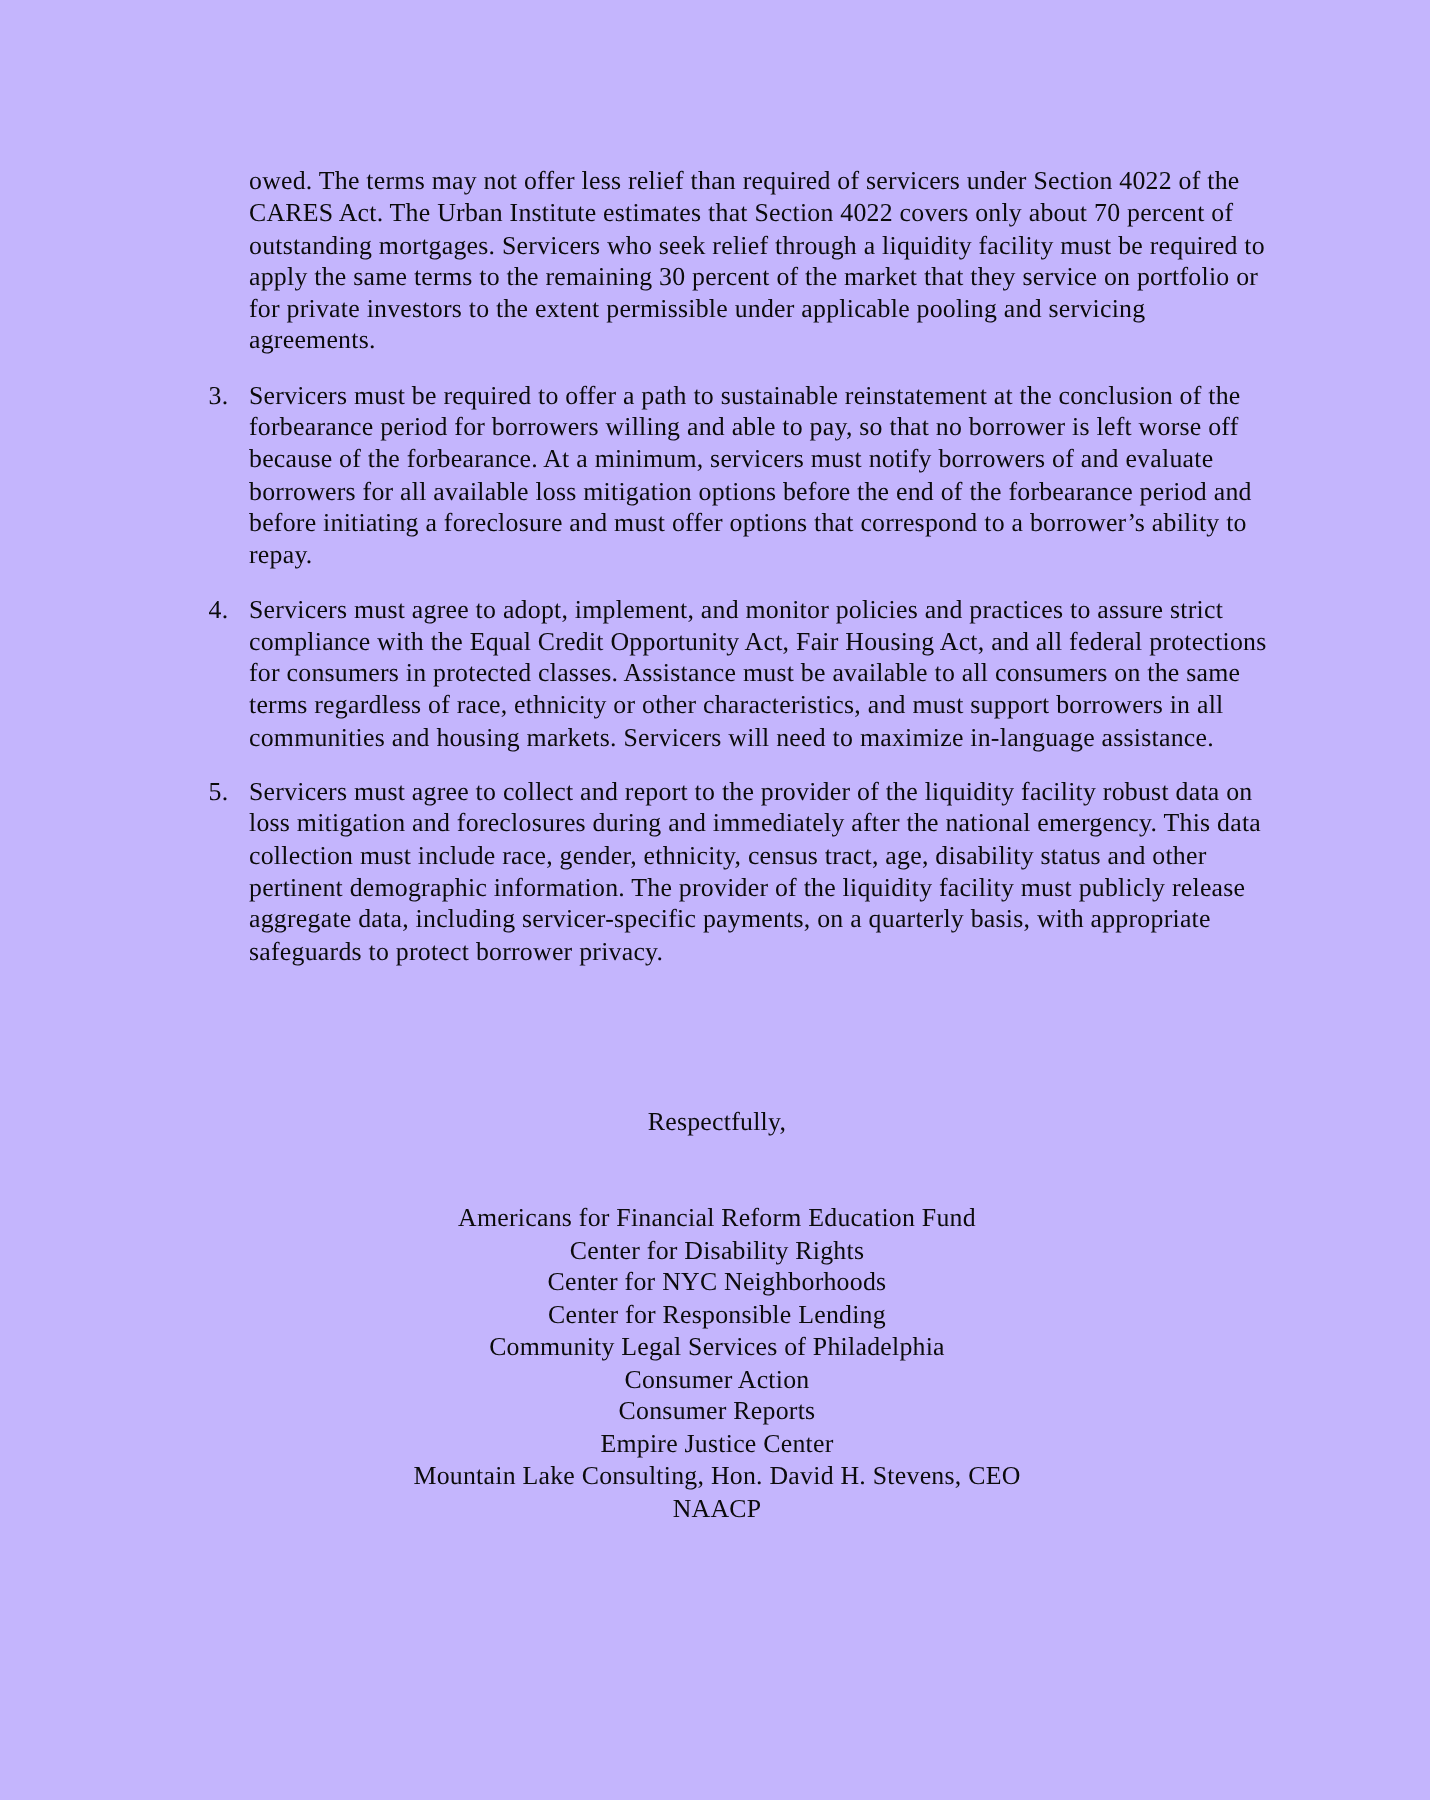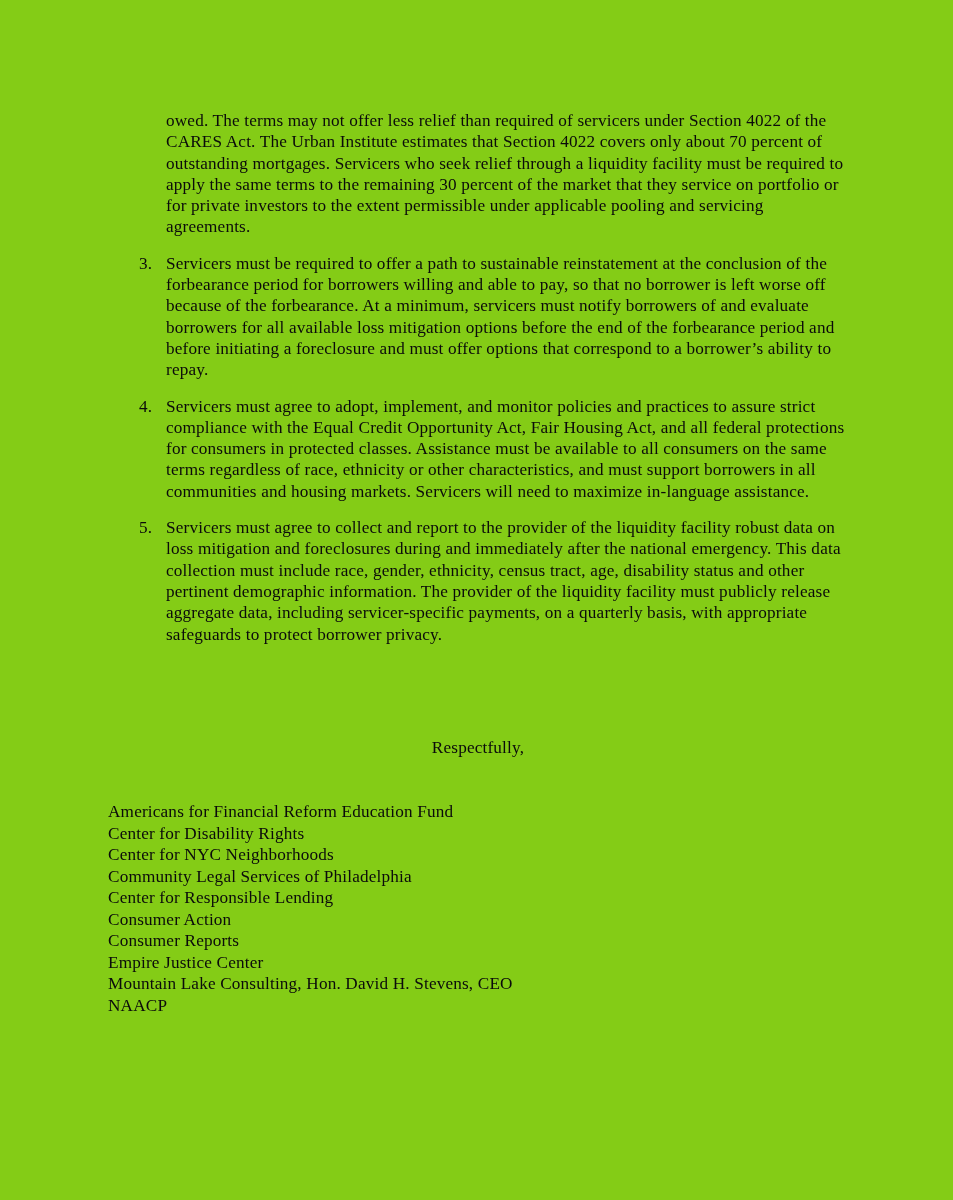--- a/index.html
+++ b/index.html
@@ -16,21 +16,21 @@
     position: relative;
     -webkit-font-smoothing: antialiased;
   }
 
   .page {
     position: absolute;
     left: 0;
     top: 0;
     width: 953px;
     height: 1200px;
-    background: #84cc16;
+    background: #c4b5fd;
   }
 
   
   .body-block {
     position: absolute;
     left: 108px;
     top: 110px;
     width: 740px;
   }
 
@@ -96,20 +96,21 @@
     margin: 0;
     letter-spacing: 0.01em;
     text-align: center;
   }
 
   .signatories {
     list-style: none;
     margin: 0;
     padding: 0;
     margin-top: 43px;
+    text-align: center;
   }
 
   .signatory {
     font-size: 17.2px;
     line-height: 21.5px;
     color: #0b0b0b;
     letter-spacing: 0.01em;
     white-space: nowrap;
   }
 </style>
@@ -143,22 +144,22 @@
   </div>
 
   <div class="closing-block">
 
     <p class="closing-salutation">Respectfully,</p>
 
     <ul class="signatories">
       <li class="signatory">Americans for Financial Reform Education Fund</li>
       <li class="signatory">Center for Disability Rights</li>
       <li class="signatory">Center for NYC Neighborhoods</li>
+      <li class="signatory">Center for Responsible Lending</li>
       <li class="signatory">Community Legal Services of Philadelphia</li>
-      <li class="signatory">Center for Responsible Lending</li>
       <li class="signatory">Consumer Action</li>
       <li class="signatory">Consumer Reports</li>
       <li class="signatory">Empire Justice Center</li>
       <li class="signatory">Mountain Lake Consulting, Hon. David H. Stevens, CEO</li>
       <li class="signatory">NAACP</li>
     </ul>
 
   </div>
 
 </div>

